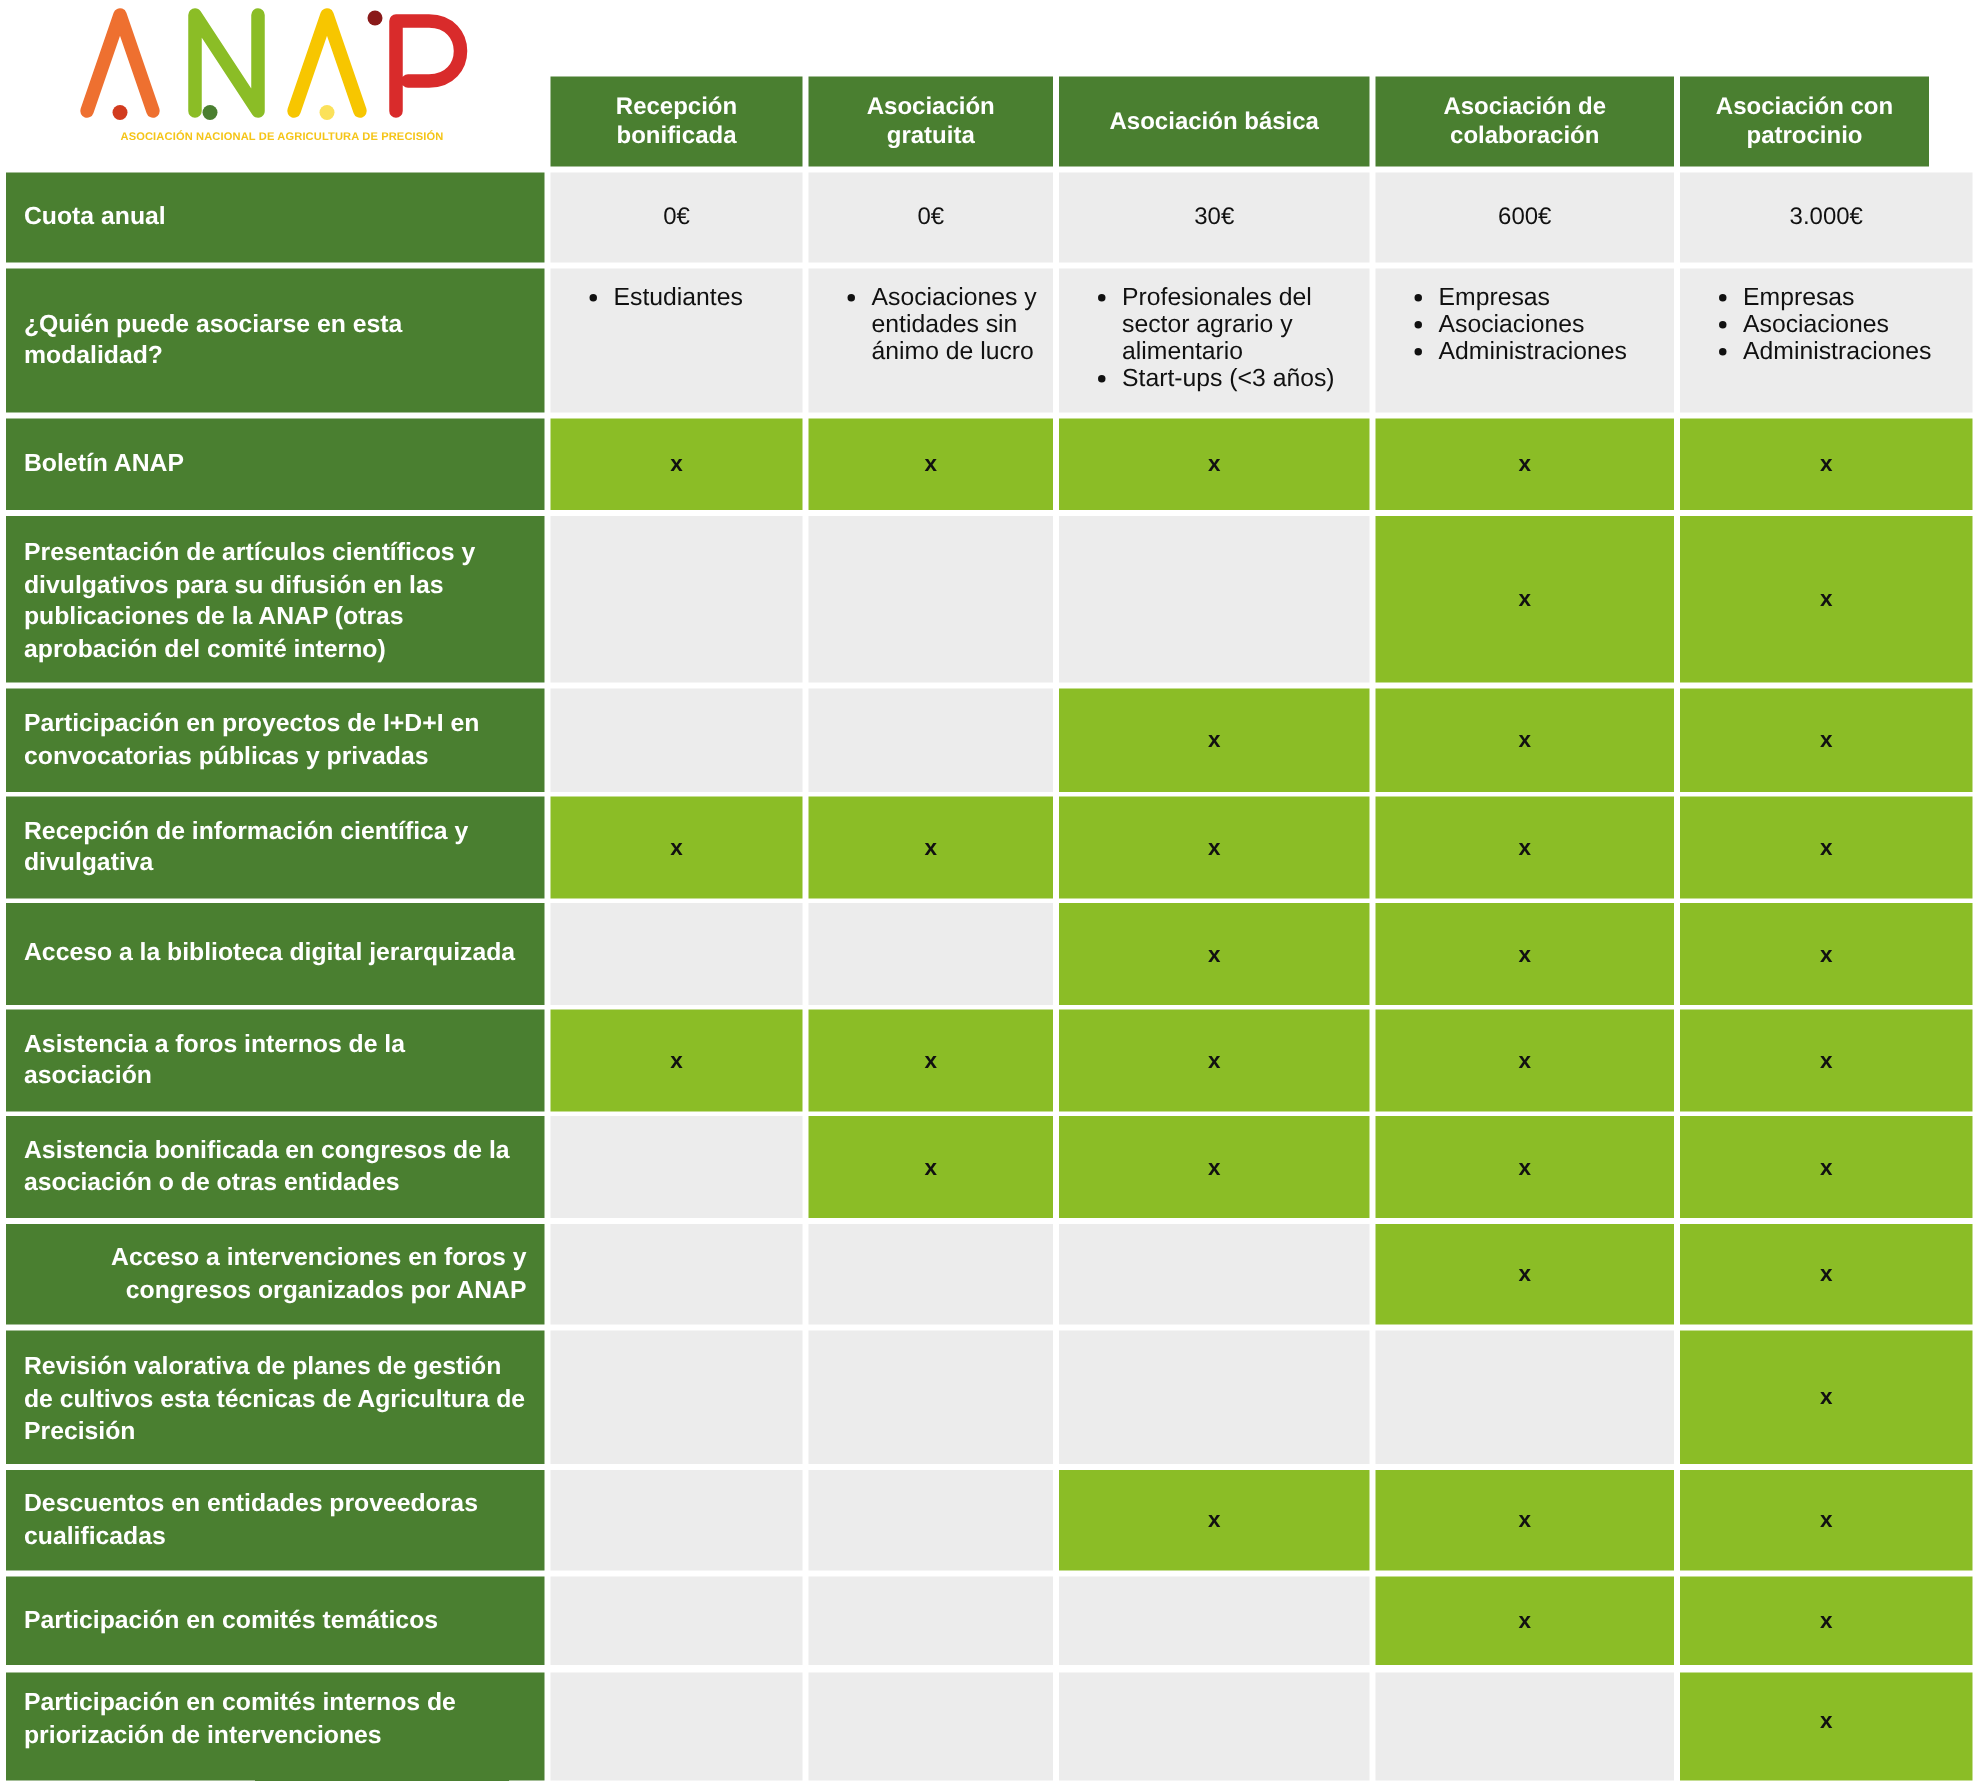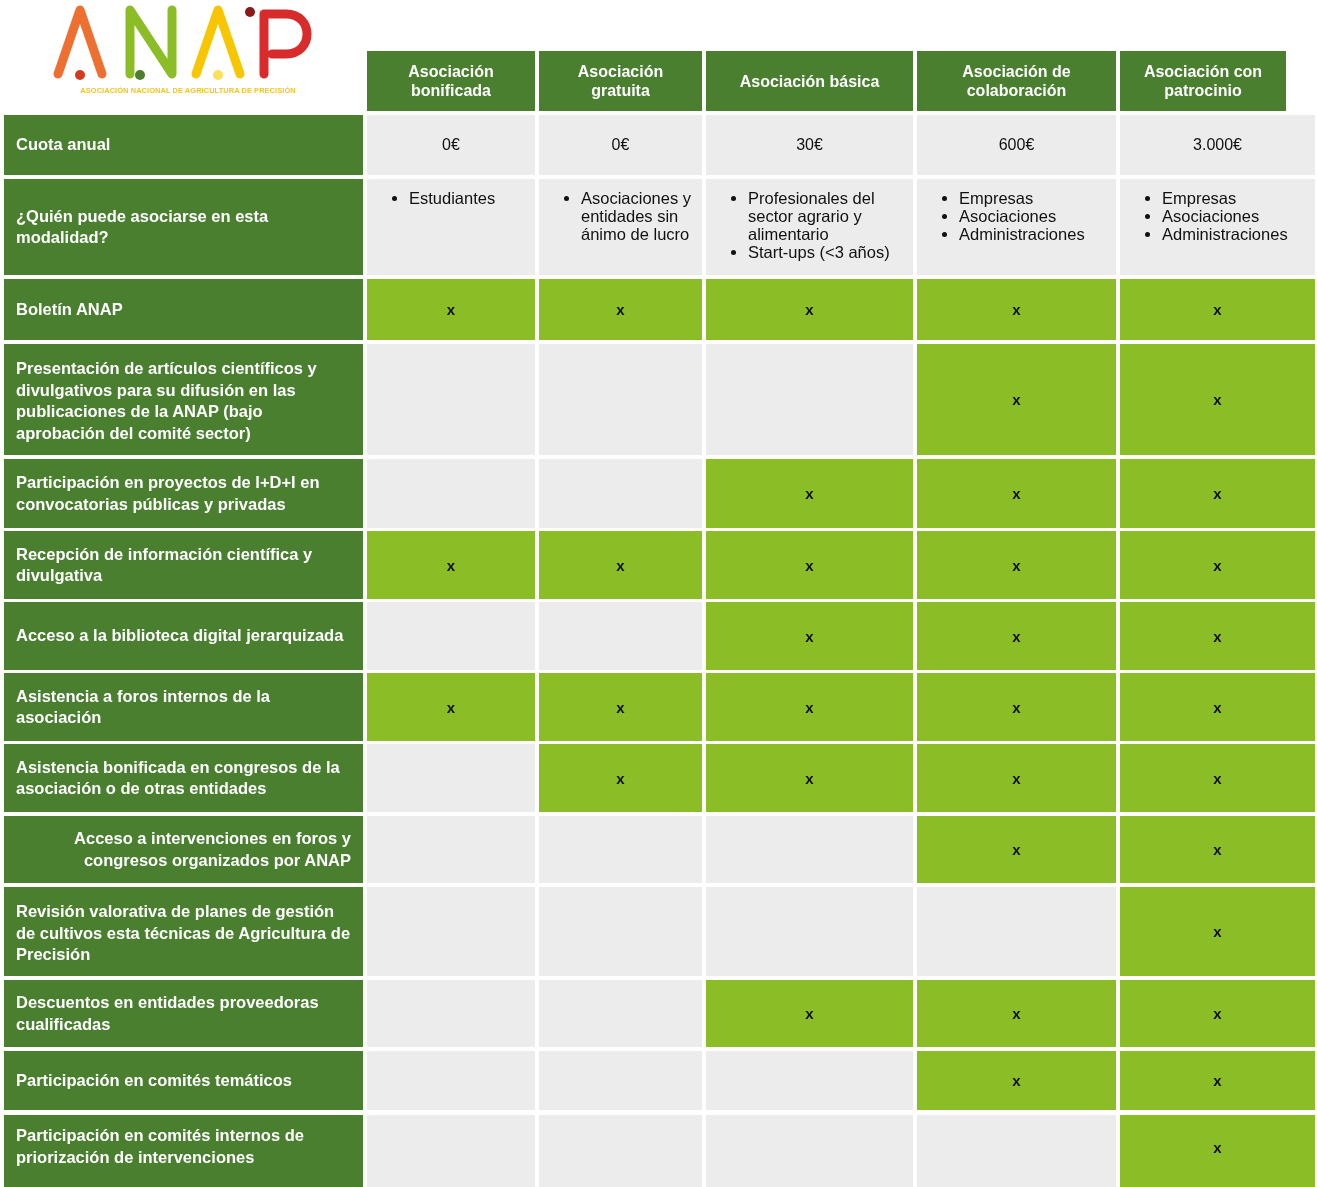--- a/index.html
+++ b/index.html
@@ -36,21 +36,21 @@
     <circle cx="168" cy="73" r="5" fill="#fbe15a"></circle>
 
     <path d="M214 72 L214 12 L236 12 C264 12 264 52 236 52 L222 52" fill="none" stroke="#d92b2b" stroke-width="9" stroke-linecap="round" stroke-linejoin="round"></path>
     <circle cx="200" cy="10" r="5" fill="#8a1a1a"></circle>
   </svg>
   <div class="logo-sub">ASOCIACIÓN NACIONAL DE AGRICULTURA DE PRECISIÓN</div>
 </div>
 
 <div class="grid" id="grid">
     <div class="cell hdr" style="left: 367px; width: 168px; top: 51px; height: 60px;">
-      <span>Asociación bonificada</span>
+      <span>Recepción bonificada</span>
     </div>
     <div class="cell hdr" style="left: 539px; width: 163px; top: 51px; height: 60px;">
       <span>Asociación gratuita</span>
     </div>
     <div class="cell hdr" style="left: 706px; width: 207px; top: 51px; height: 60px;">
       <span>Asociación básica</span>
     </div>
     <div class="cell hdr" style="left: 917px; width: 199px; top: 51px; height: 60px;">
       <span>Asociación de colaboración</span>
     </div>
@@ -120,21 +120,21 @@
     <div class="cell y" style="left: 706px; width: 207px; top: 279px; height: 61px;">
       <span class="mark">x</span>
     </div>
     <div class="cell y" style="left: 917px; width: 199px; top: 279px; height: 61px;">
       <span class="mark">x</span>
     </div>
     <div class="cell y" style="left: 1120px; width: 195px; top: 279px; height: 61px;">
       <span class="mark">x</span>
     </div>
     <div class="cell lbl top" style="left: 4px; width: 359px; top: 344px; height: 111px;">
-      <span>Presentación de artículos científicos y divulgativos para su difusión en las publicaciones de la ANAP (bajo aprobación del comité sector)</span>
+      <span>Presentación de artículos científicos y divulgativos para su difusión en las publicaciones de la ANAP (otras aprobación del comité interno)</span>
     </div>
     <div class="cell g" style="left: 367px; width: 168px; top: 344px; height: 111px;"></div>
     <div class="cell g" style="left: 539px; width: 163px; top: 344px; height: 111px;"></div>
     <div class="cell g" style="left: 706px; width: 207px; top: 344px; height: 111px;"></div>
     <div class="cell y" style="left: 917px; width: 199px; top: 344px; height: 111px;">
       <span class="mark">x</span>
     </div>
     <div class="cell y" style="left: 1120px; width: 195px; top: 344px; height: 111px;">
       <span class="mark">x</span>
     </div>

